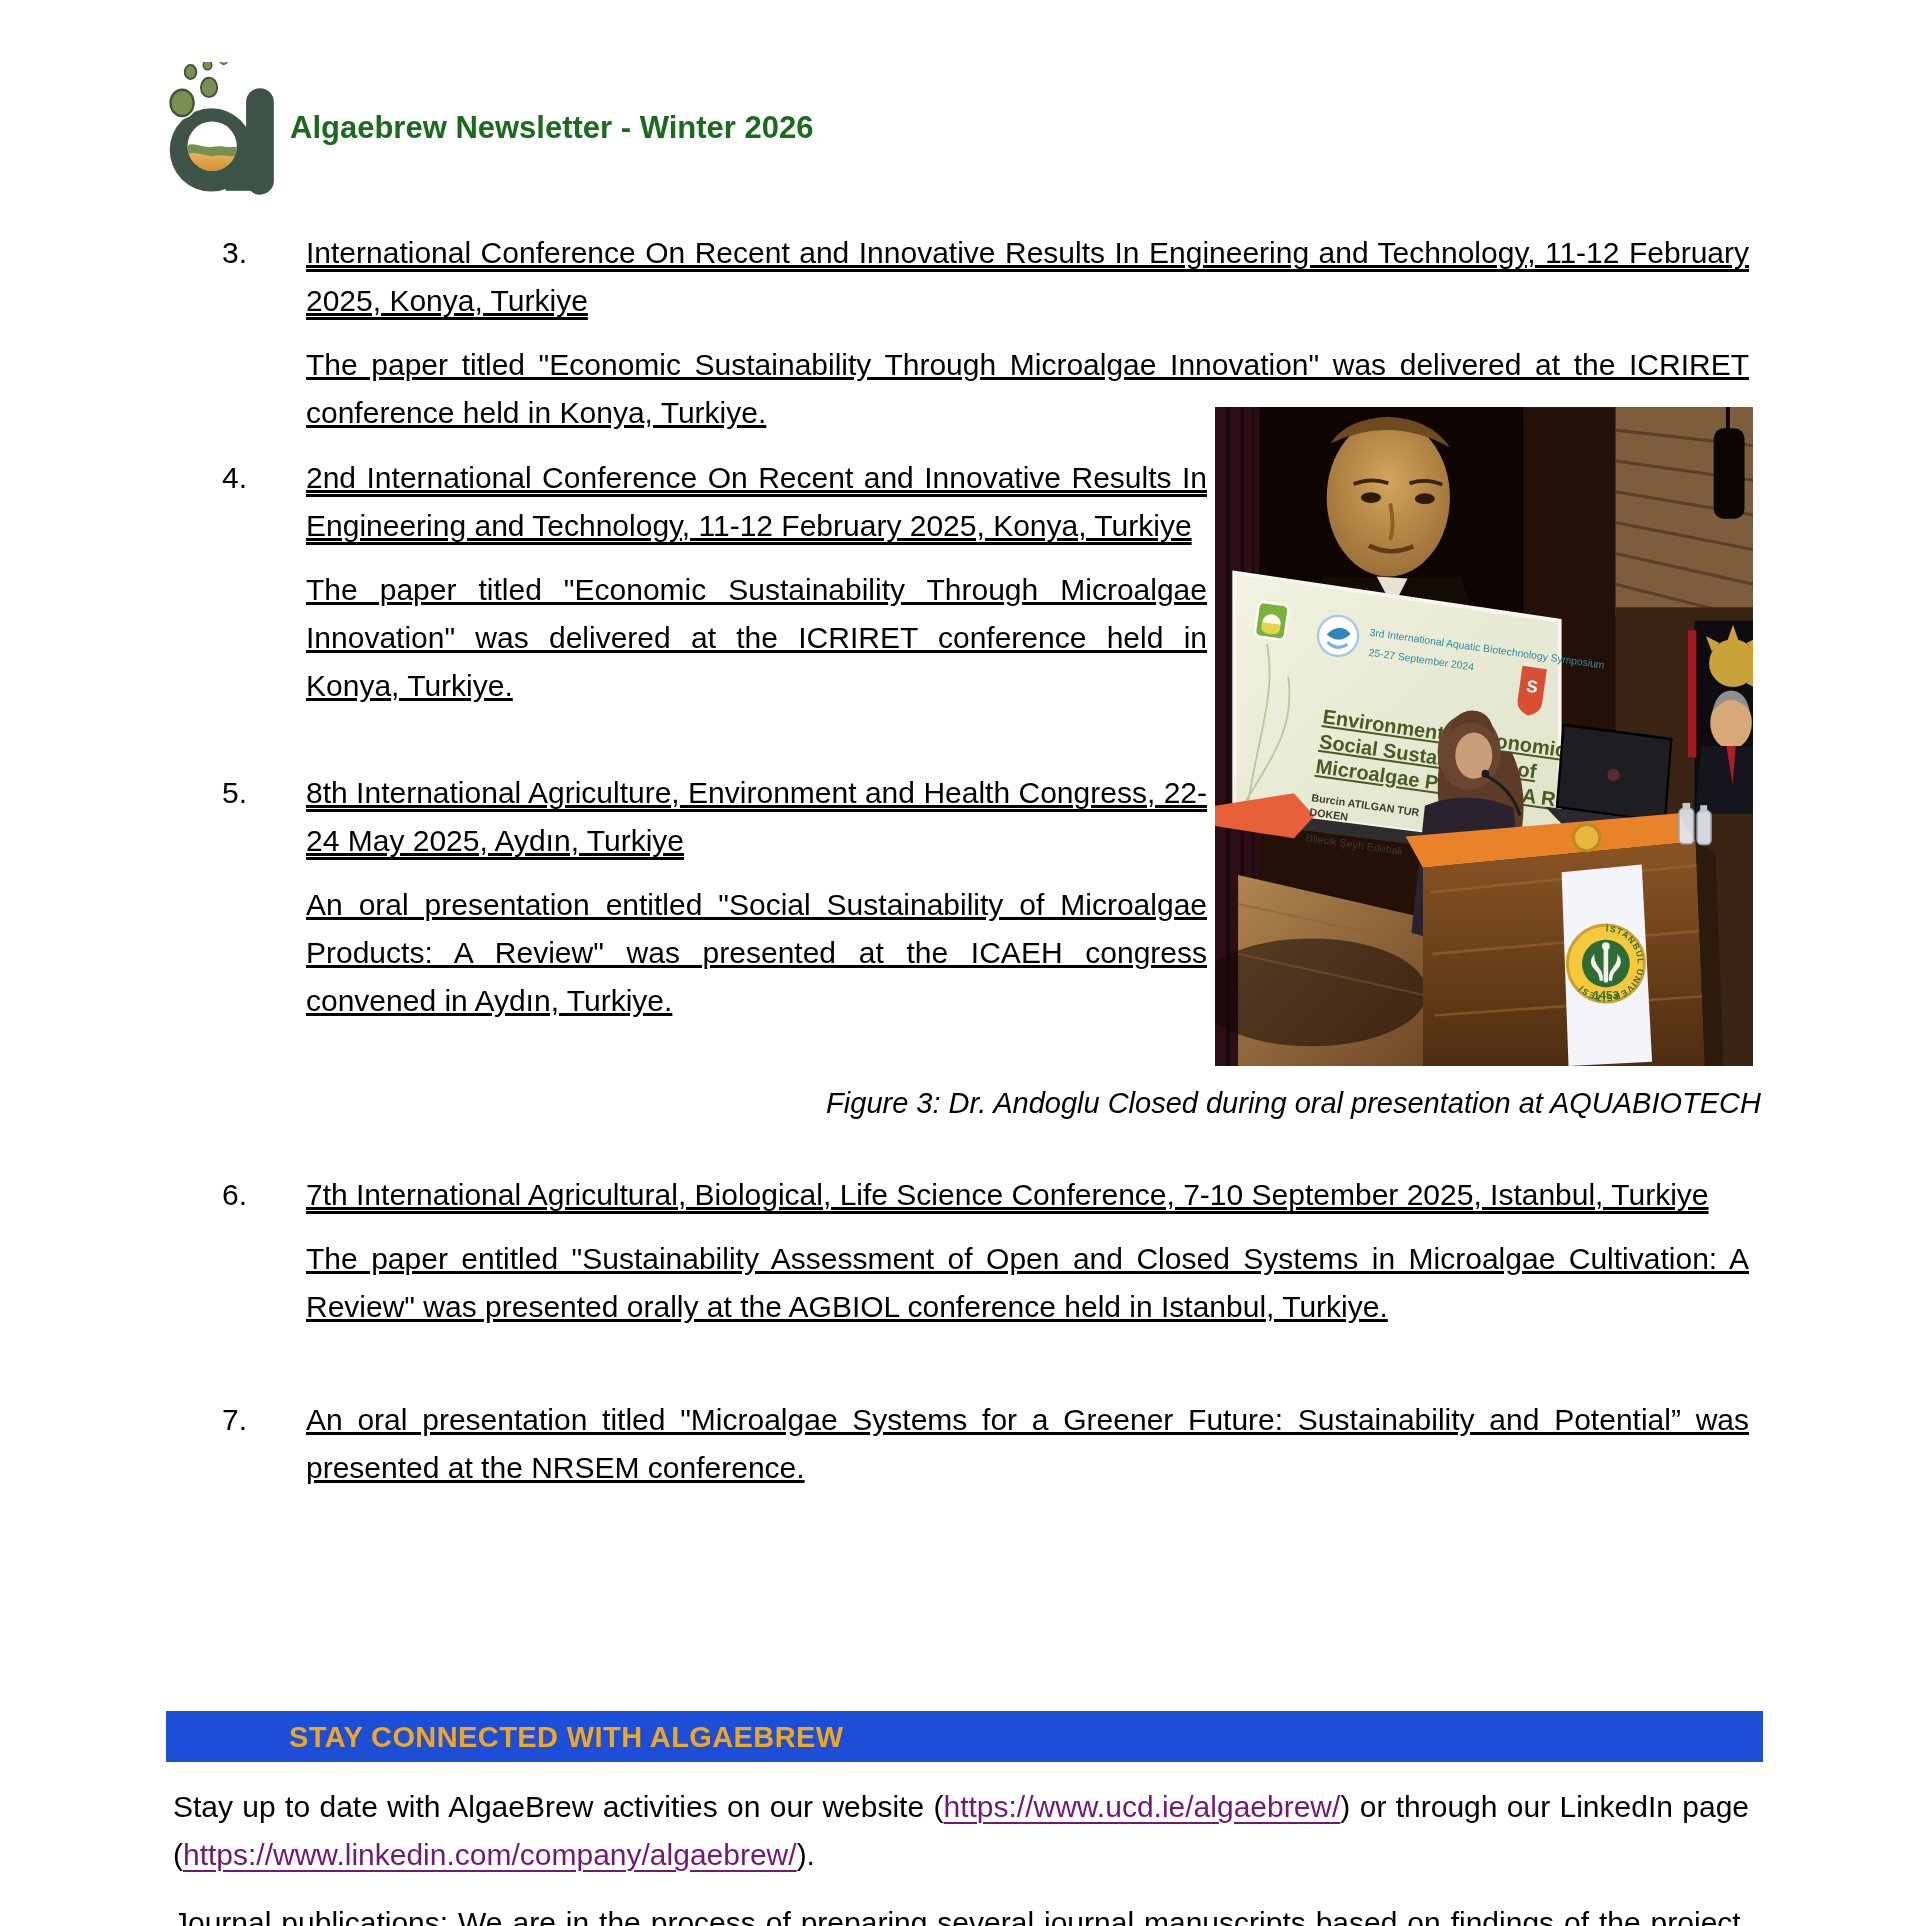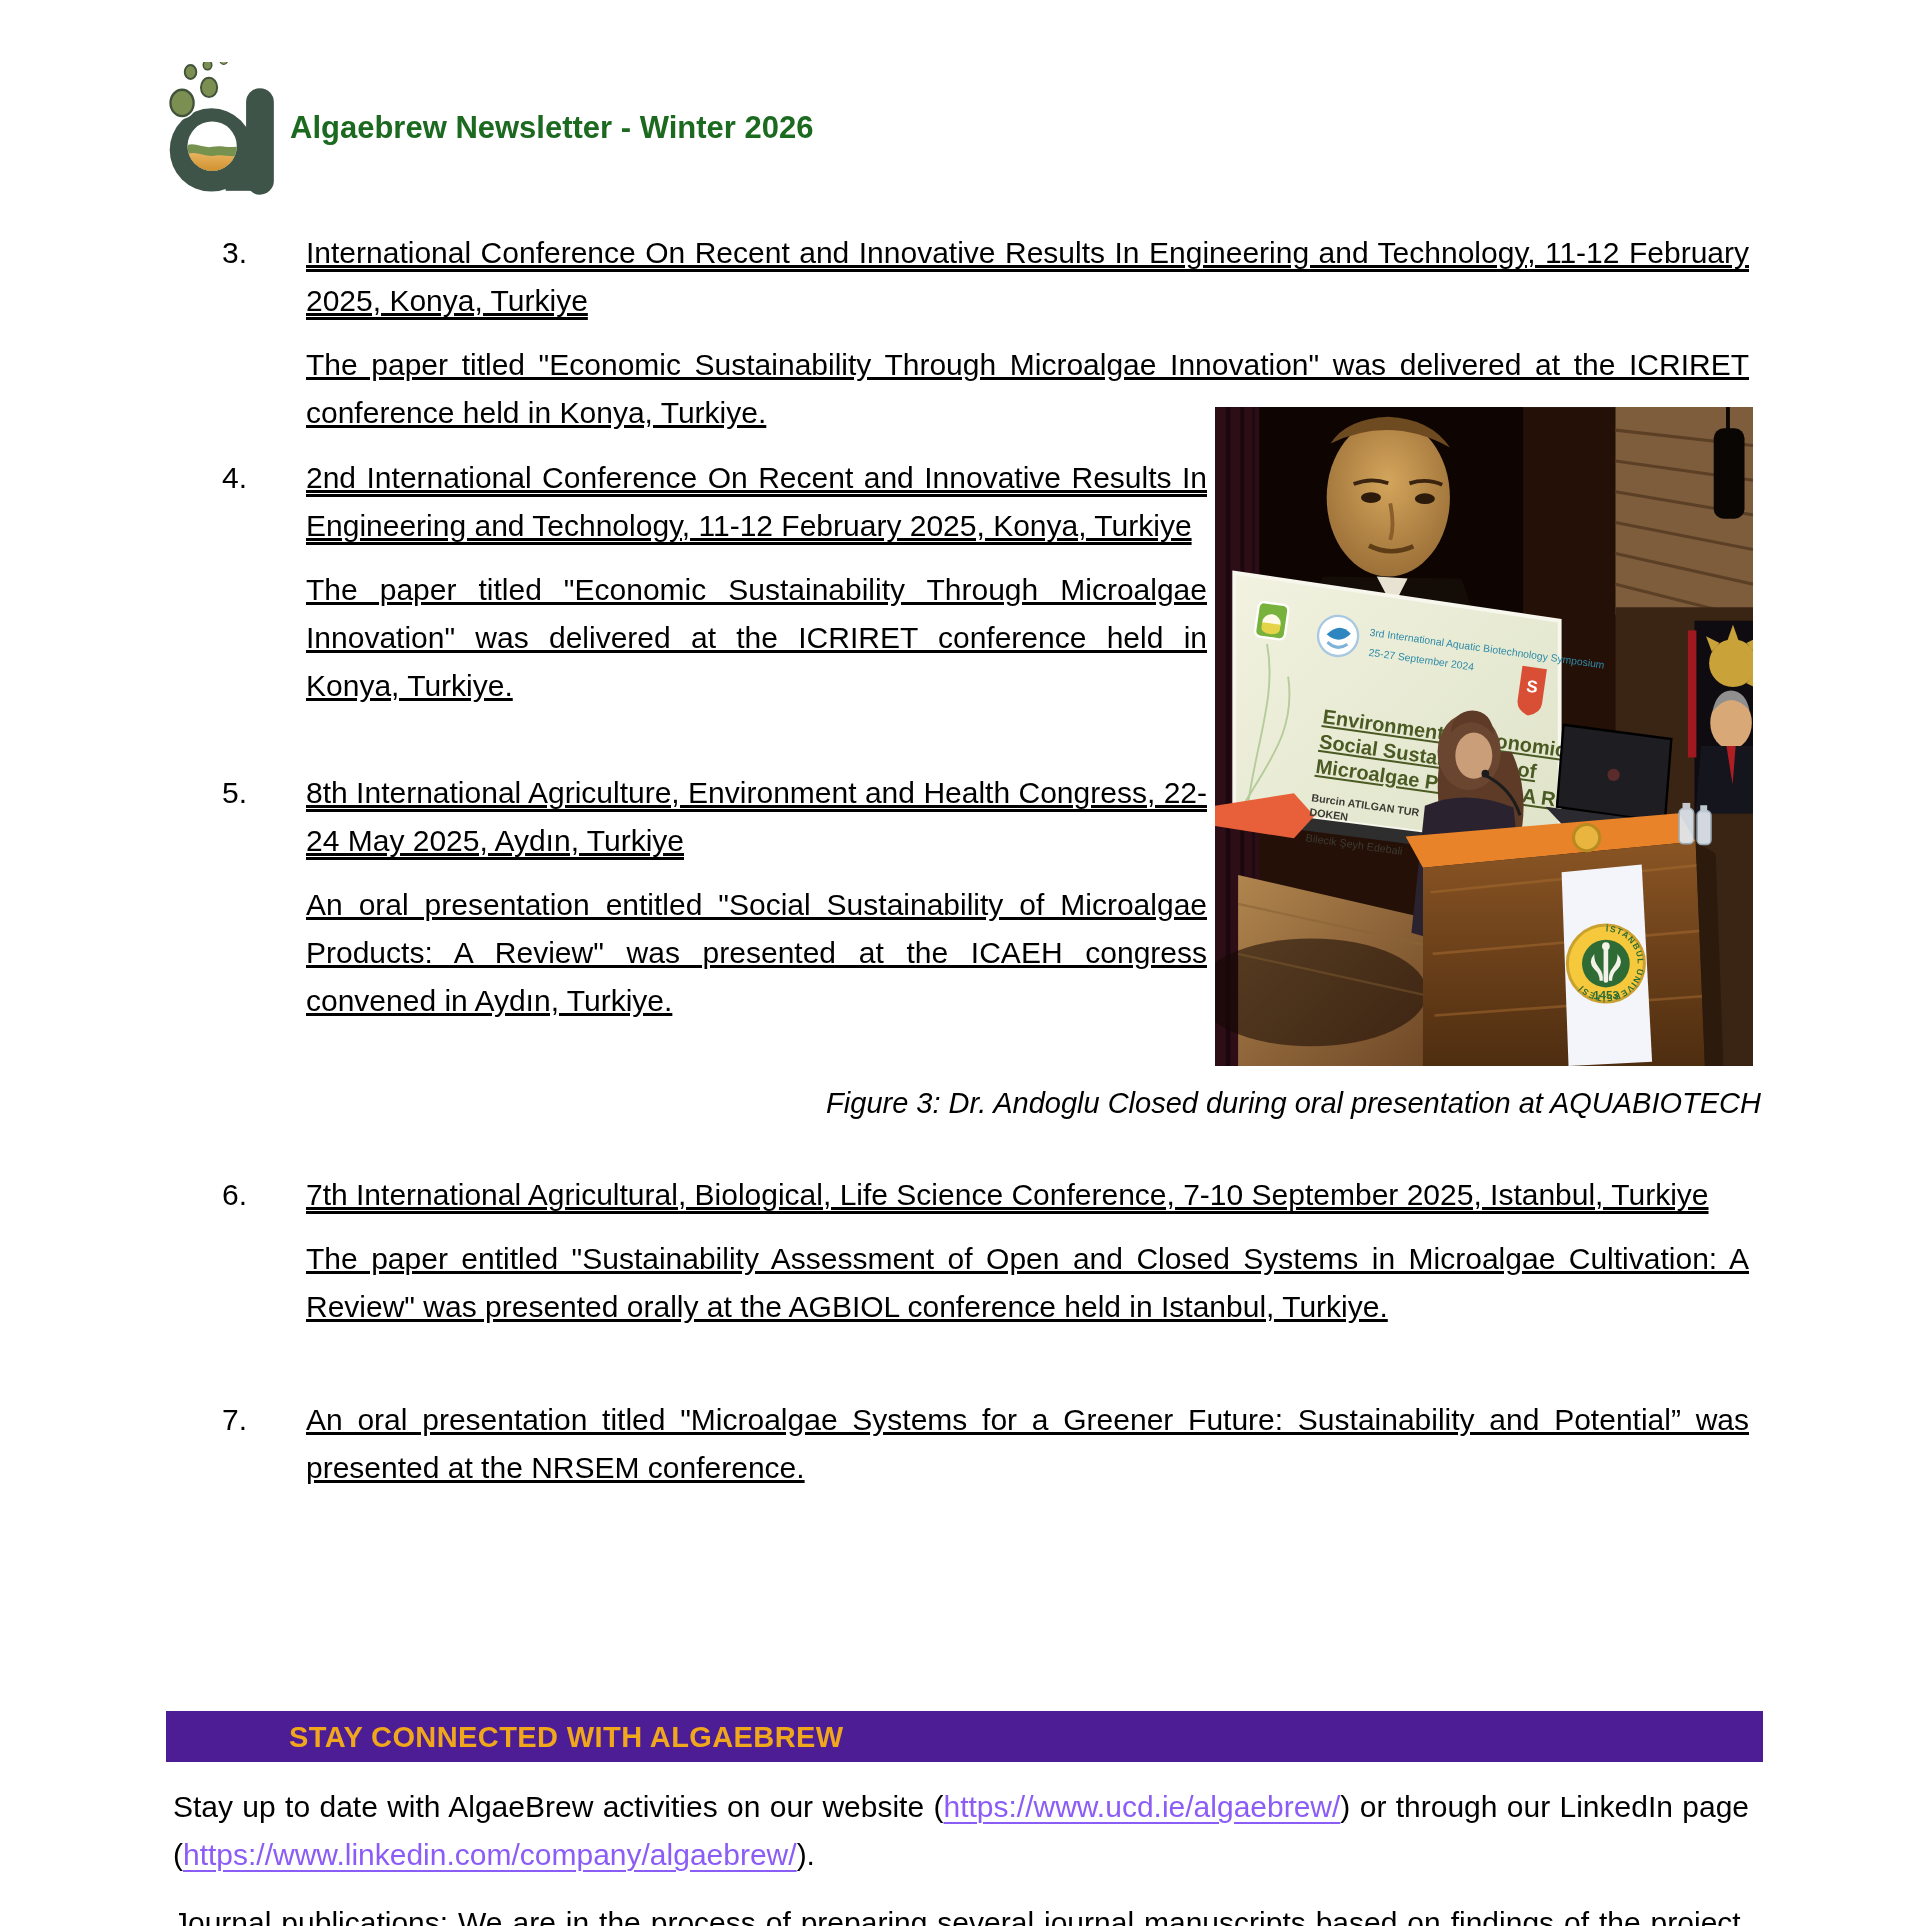--- a/index.html
+++ b/index.html
@@ -23,29 +23,29 @@
   .item .item-heading{margin-bottom:16px;}
   .hu{text-decoration:underline;text-decoration-thickness:3.1px;text-underline-offset:6.2px;}
   .lead-u{text-decoration:underline;text-decoration-thickness:2.7px;text-underline-offset:5.4px;}
 
   
   .photo{left:1215px;top:407px;width:538px;height:659px;}
   .caption{left:222px;top:1082px;width:1539px;font-size:29px;line-height:42px;
            font-style:italic;text-align:right;}
 
   
-  .banner{left:166px;top:1711px;width:1597px;height:51px;background:#4c1d95;}
+  .banner{left:166px;top:1711px;width:1597px;height:51px;background:#1d4ed8;}
   .banner-label{display:block;padding-left:123px;line-height:52px;font-size:29px;
                 font-weight:bold;color:#f0a71c;letter-spacing:0.4px;}
 
   
   .para{left:173px;width:1576px;}
   .p-stay{top:1783px;}
   .p-journal{top:1899px;}
-  .link{color:#8b5cf6;text-decoration:underline;text-decoration-thickness:1.9px;
+  .link{color:#701a75;text-decoration:underline;text-decoration-thickness:1.9px;
         text-underline-offset:5.4px;cursor:pointer;}
   p{margin:0;}
 </style>
 </head>
 <body>
 
 <div class="page">
 
   <svg class="abs" style="left:158px;top:62px" width="116" height="135" viewBox="0 0 300 350" aria-hidden="true">
     <defs>

